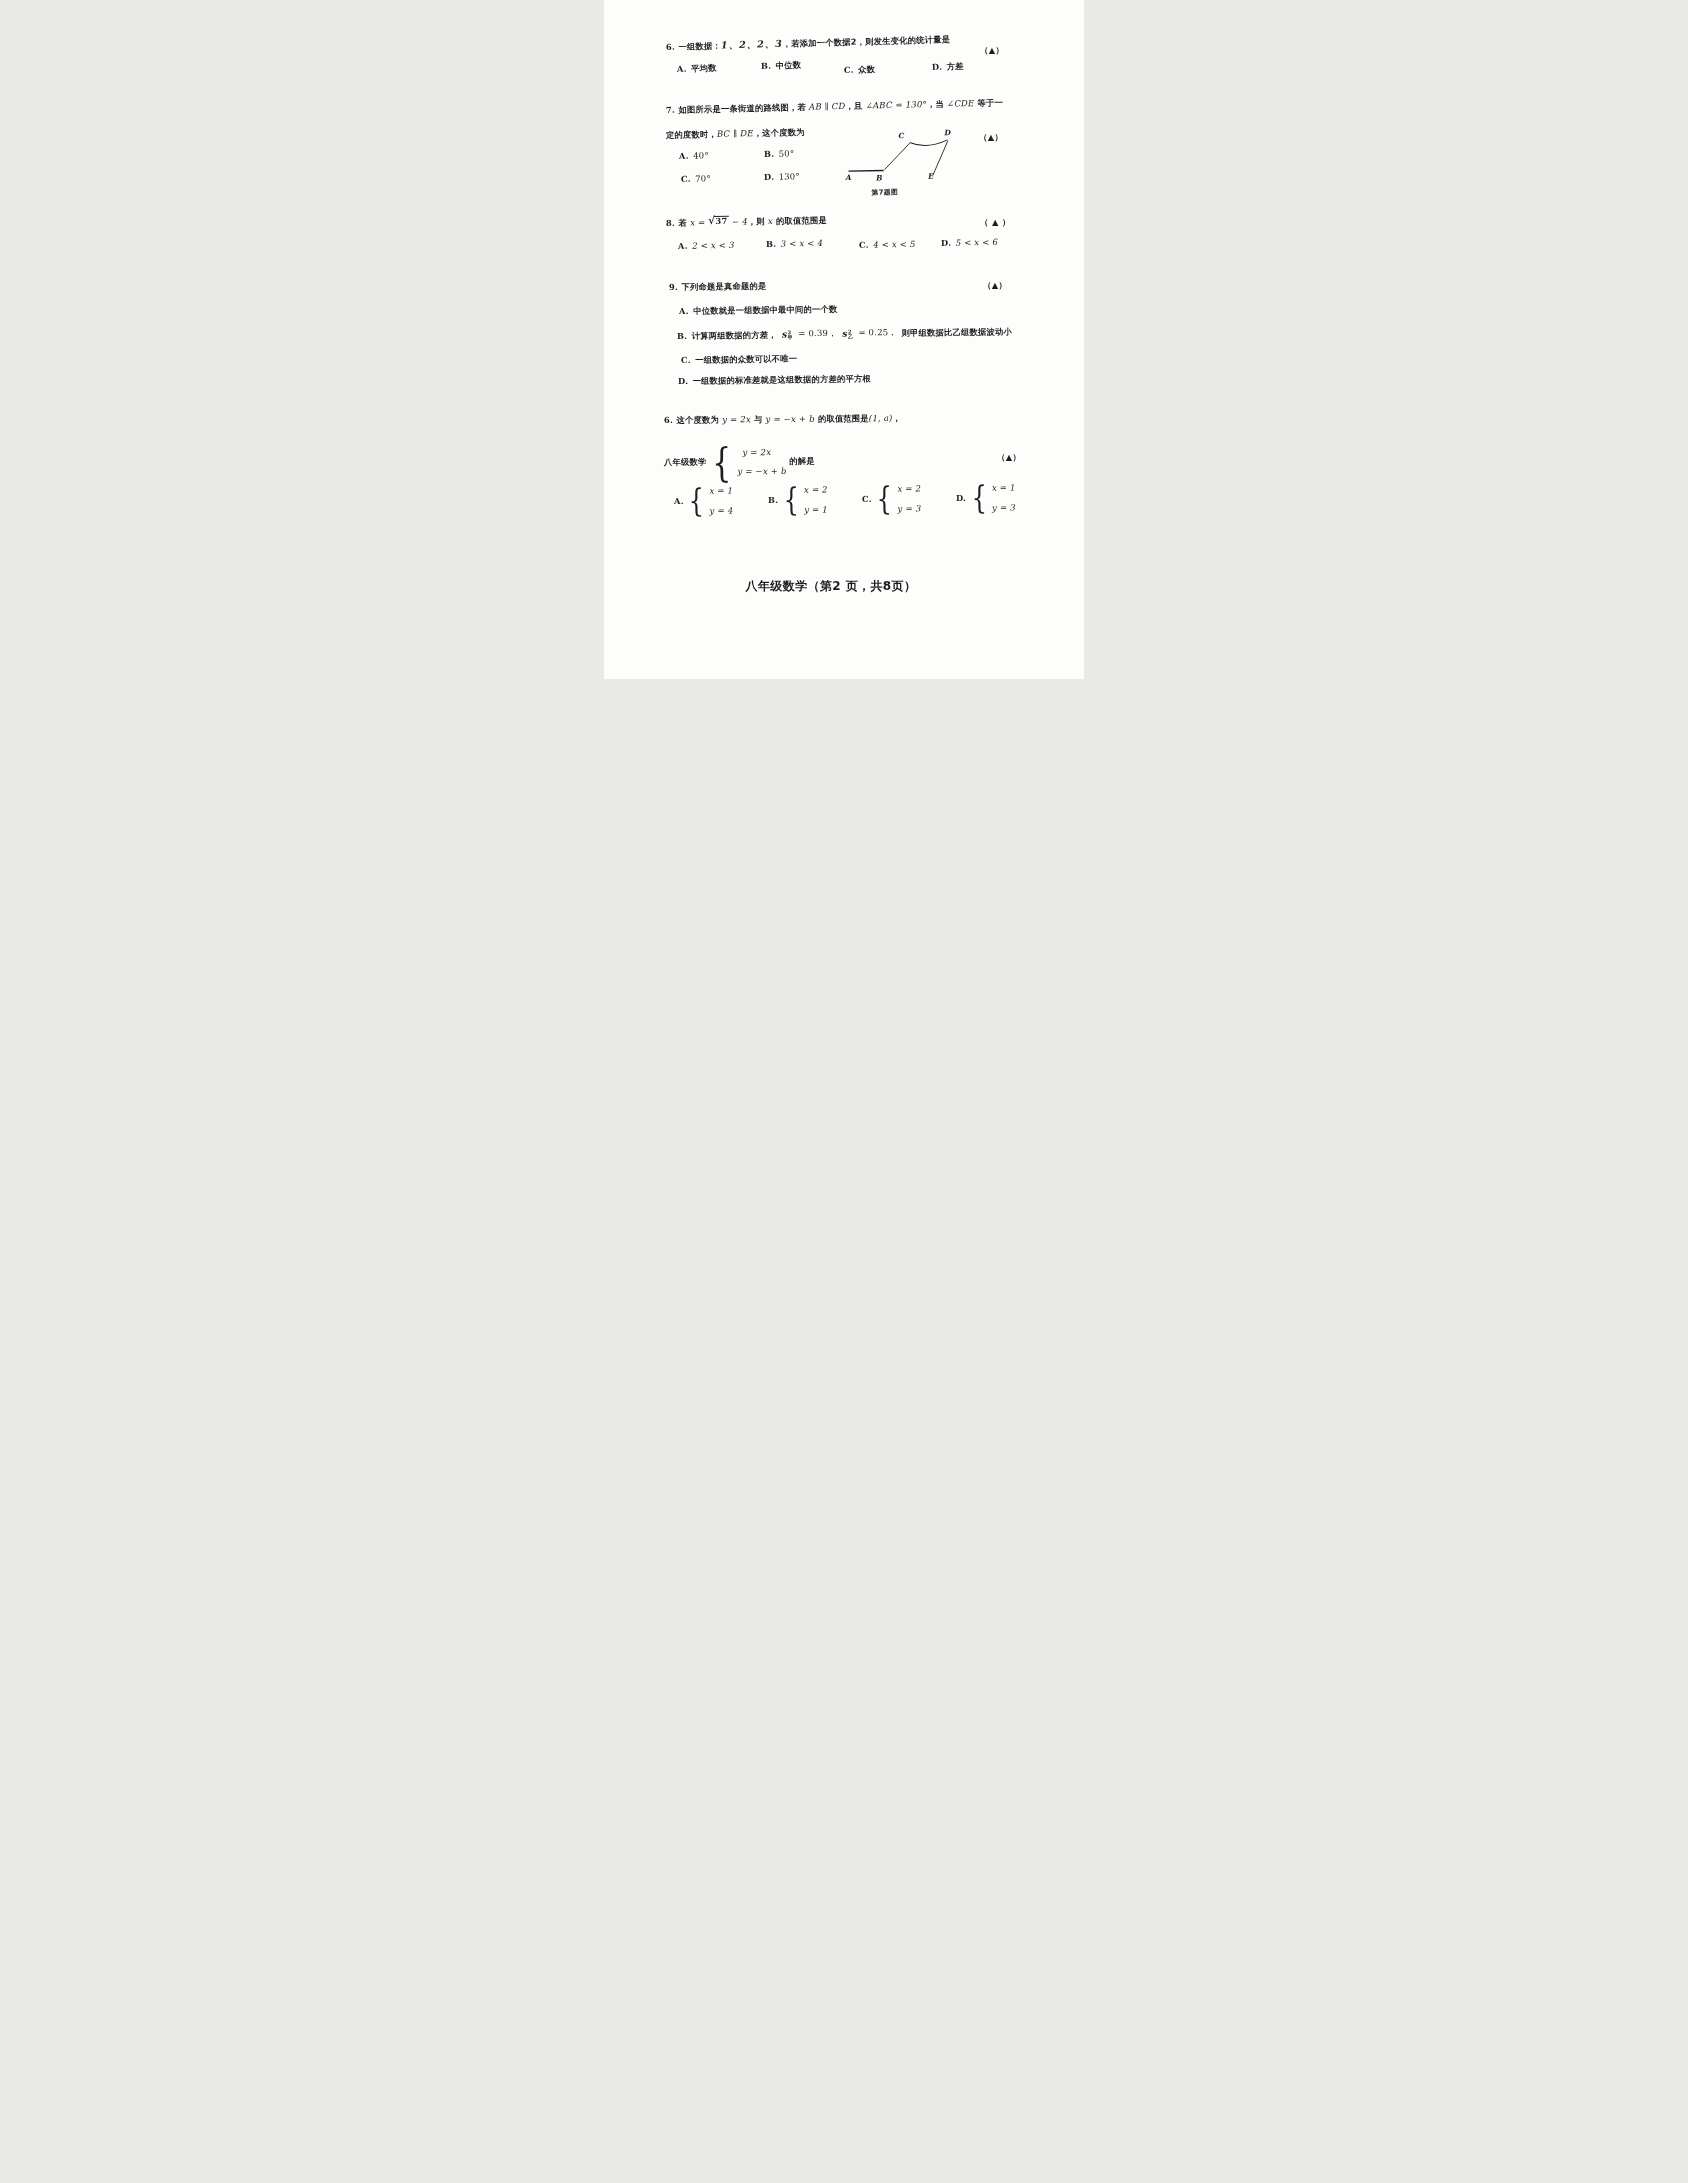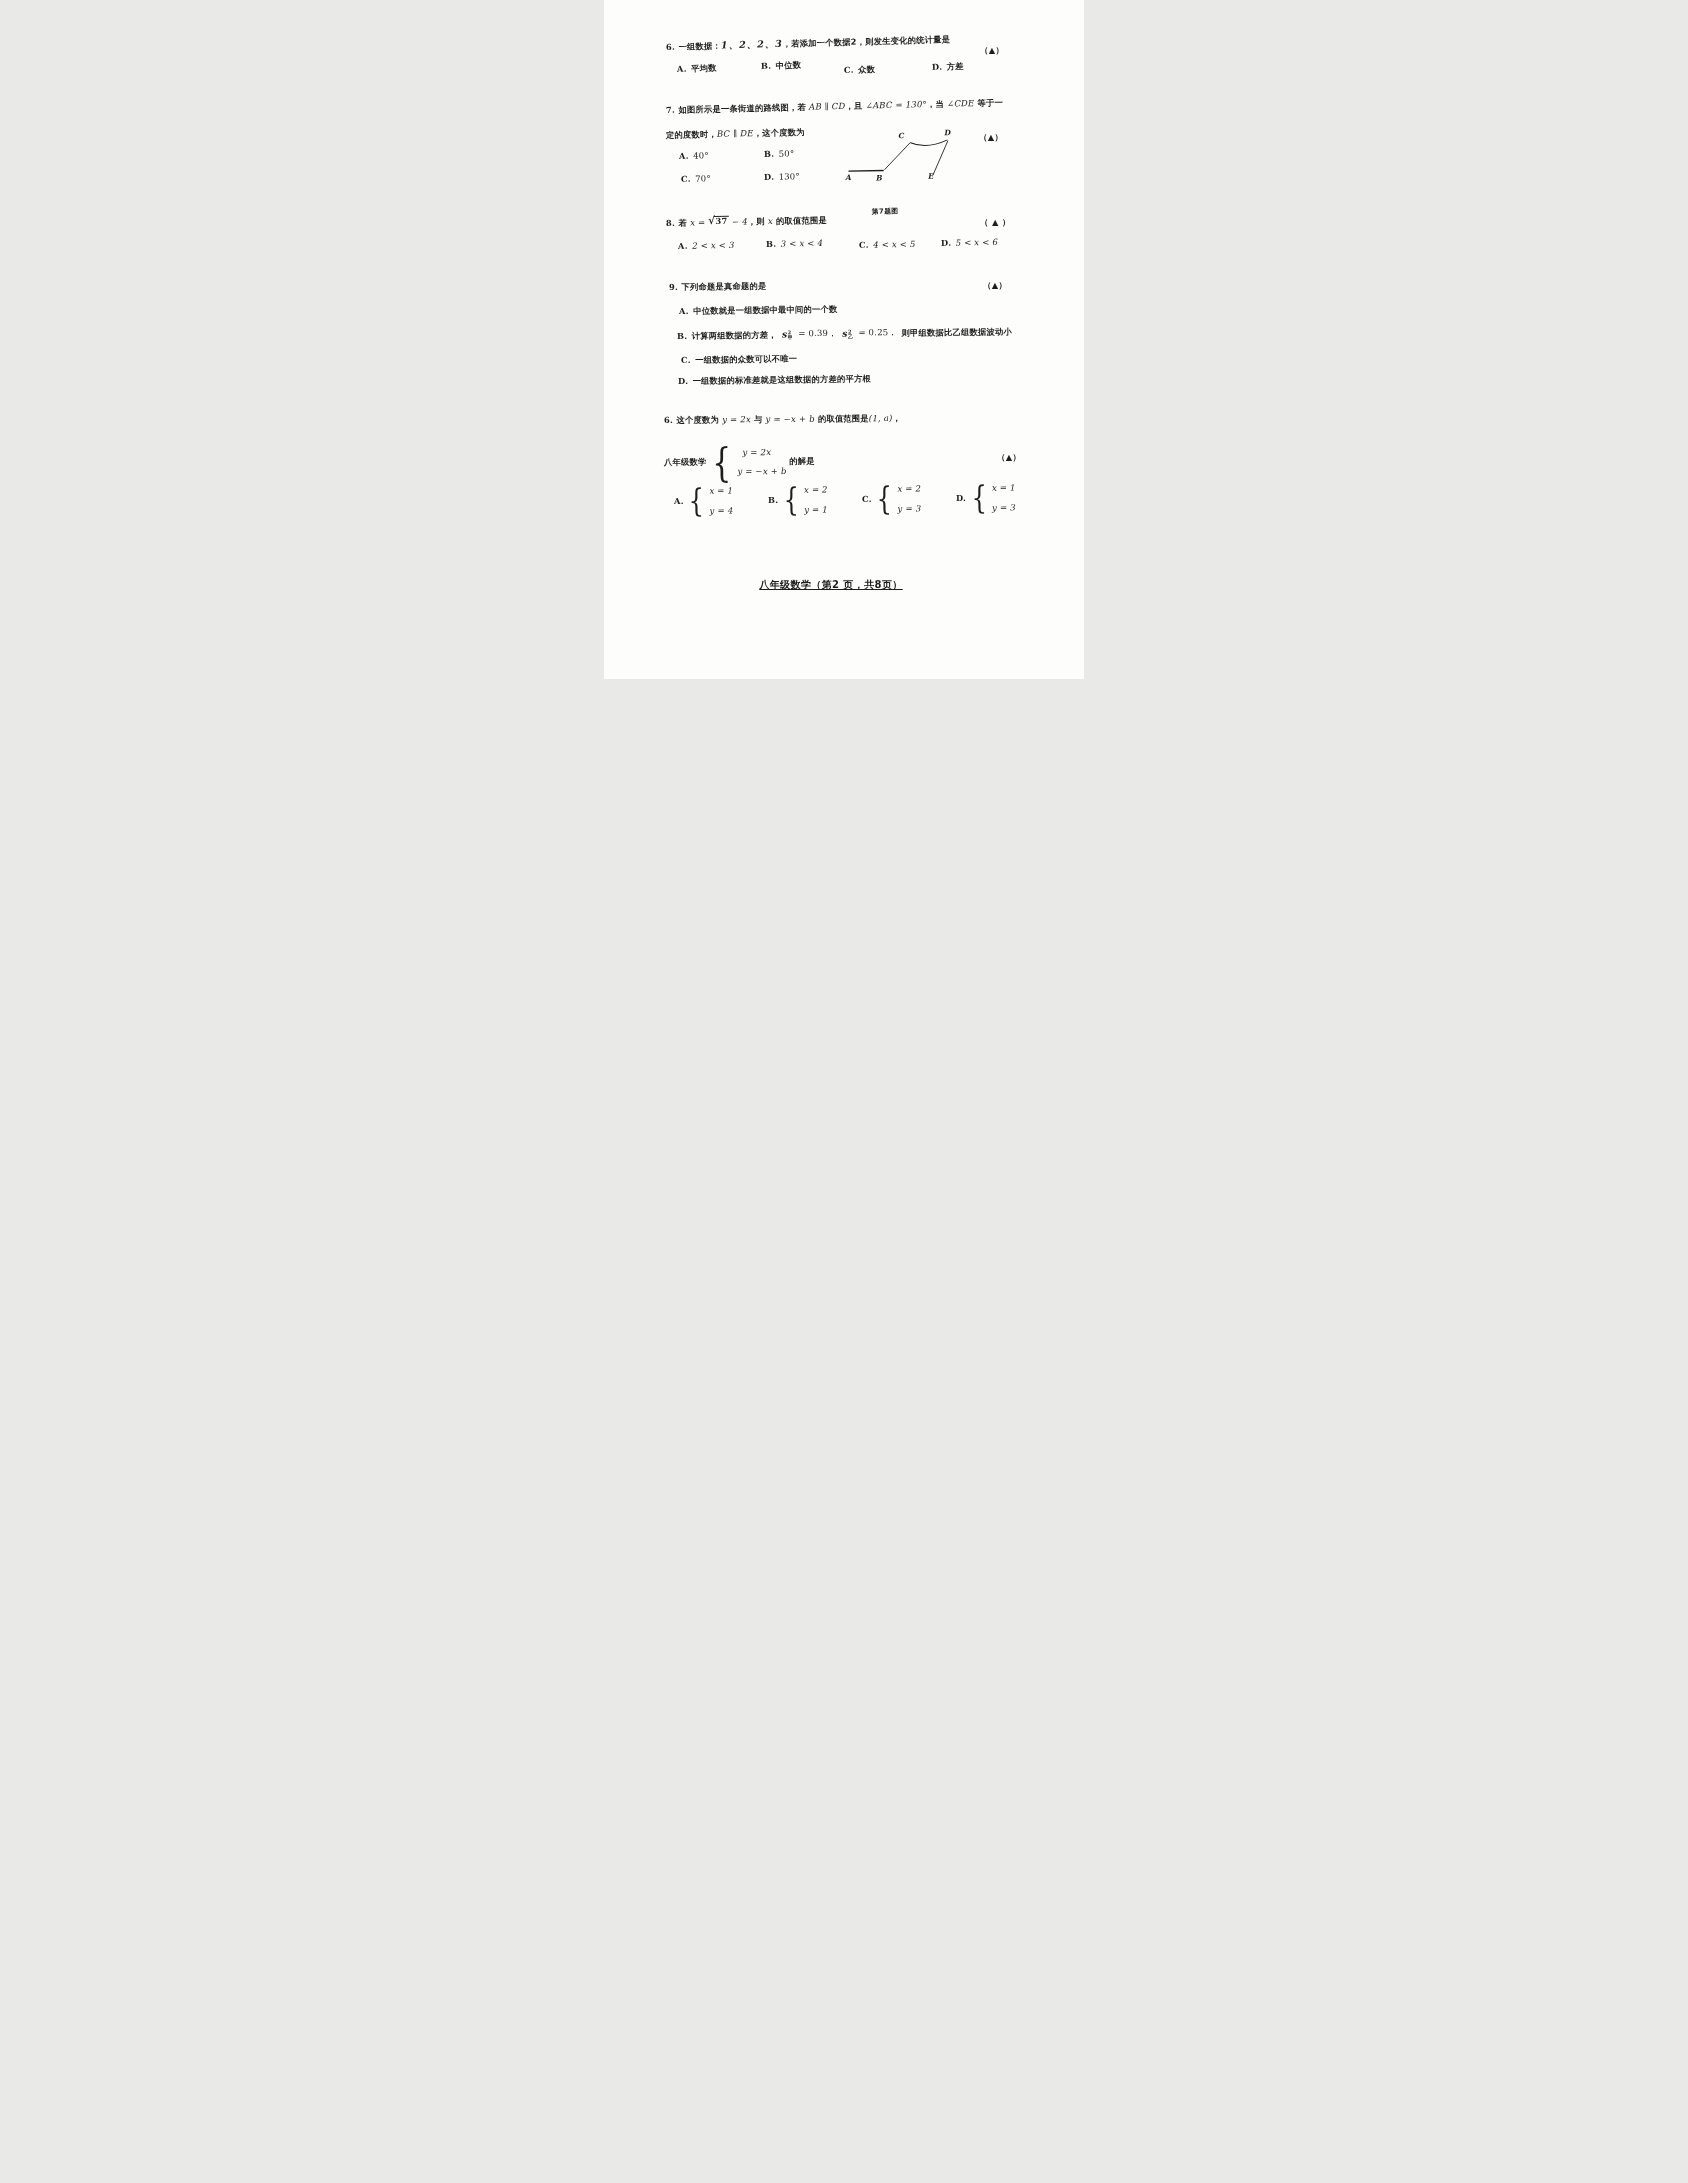--- a/index.html
+++ b/index.html
@@ -40,21 +40,21 @@
   
   .brace{font-family:"DejaVu Serif",serif;font-style:normal;font-weight:300;font-size:32px;line-height:0.9;transform:scaleX(0.75);display:inline-block;}
   .brace.big{font-size:40px;}
   .sys{display:inline-flex;flex-direction:column;gap:7px;}
   .sys .e1{margin-left:5.2px;}
   .q10row{display:inline-flex;align-items:center;gap:2.6px;}
   .sys2{display:inline-flex;flex-direction:column;gap:8.7px;}
   
   .fig-label{position:absolute;font-family:"DejaVu Serif",serif;font-style:italic;font-weight:600;font-size:7.4px;}
   .fig-caption{position:absolute;font-size:6.8px;font-weight:600;letter-spacing:0.4px;}
-  .footer{font-size:10px;font-weight:600;letter-spacing:0.4px;text-decoration:underline;}
+  .footer{font-size:12px;font-weight:600;letter-spacing:0.4px;}
 </style>
 </head>
 <body>
 
 <div class="page">
 
   <div class="abs cn tilt-a" style="left:62px;top:41px;">
     <span class="num">6.</span><span>一组数据：</span><span class="handnum">1、2、2、3</span><span>，若添加一个数据2，则发生变化的统计量是</span>
   </div>
   <div class="abs mark" style="left:376px;top:45px;">（▲）</div>
@@ -106,21 +106,21 @@
       <path d="M14,97 L95,97" stroke="#1d1d1d" stroke-width="3.2" fill="none"></path>
       <path d="M97,95 L158,33" stroke="#1d1d1d" stroke-width="2" fill="none"></path>
       <path d="M158,34 C185,46 214,42 243,29" stroke="#1d1d1d" stroke-width="2.4" fill="none"></path>
       <path d="M244,31 L208,110" stroke="#1d1d1d" stroke-width="2" fill="none"></path>
     </svg>
     <span class="fig-label" style="left:57px;top:2.6px;">C</span>
     <span class="fig-label" style="left:103px;top:1.3px;">D</span>
     <span class="fig-label" style="left:3.5px;top:44px;">A</span>
     <span class="fig-label" style="left:34px;top:45px;">B</span>
     <span class="fig-label" style="left:86px;top:44px;">E</span>
-    <span class="fig-caption" style="left:29px;top:78px;">第7题图</span>
+    <span class="fig-caption" style="left:29px;top:59px;">第7题图</span>
   </div>
 
   <div class="abs cn tilt-d" style="left:62px;top:217px;">
     <span class="num">8.</span><span>若 </span><span class="math">x = </span><span class="sqrt">
         <span class="rad">√</span>
         <span class="radicand">37</span>
       </span><span class="math"> − 4</span><span>，则 </span><span class="math">x</span><span> 的取值范围是</span>
   </div>
   <div class="abs mark" style="left:376px;top:217px;">（ ▲ ）</div>
 

